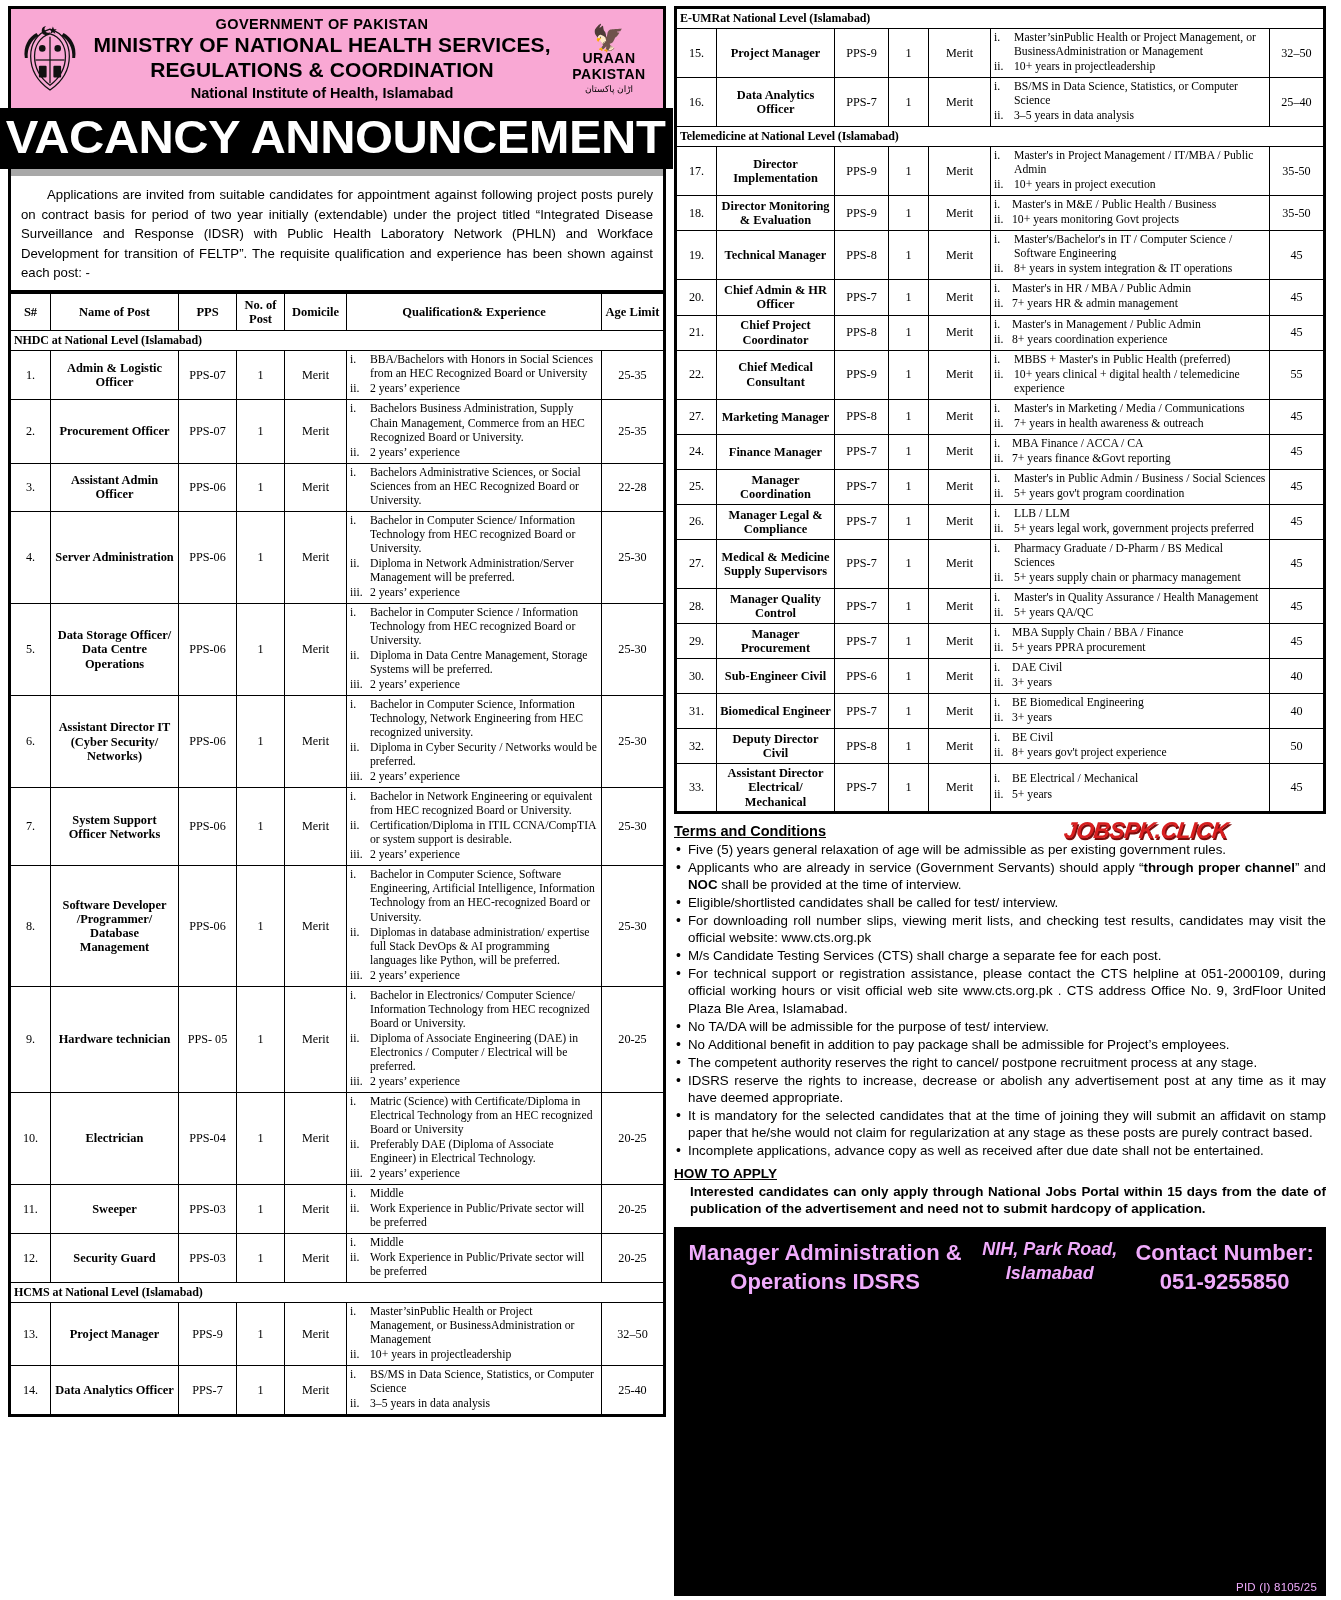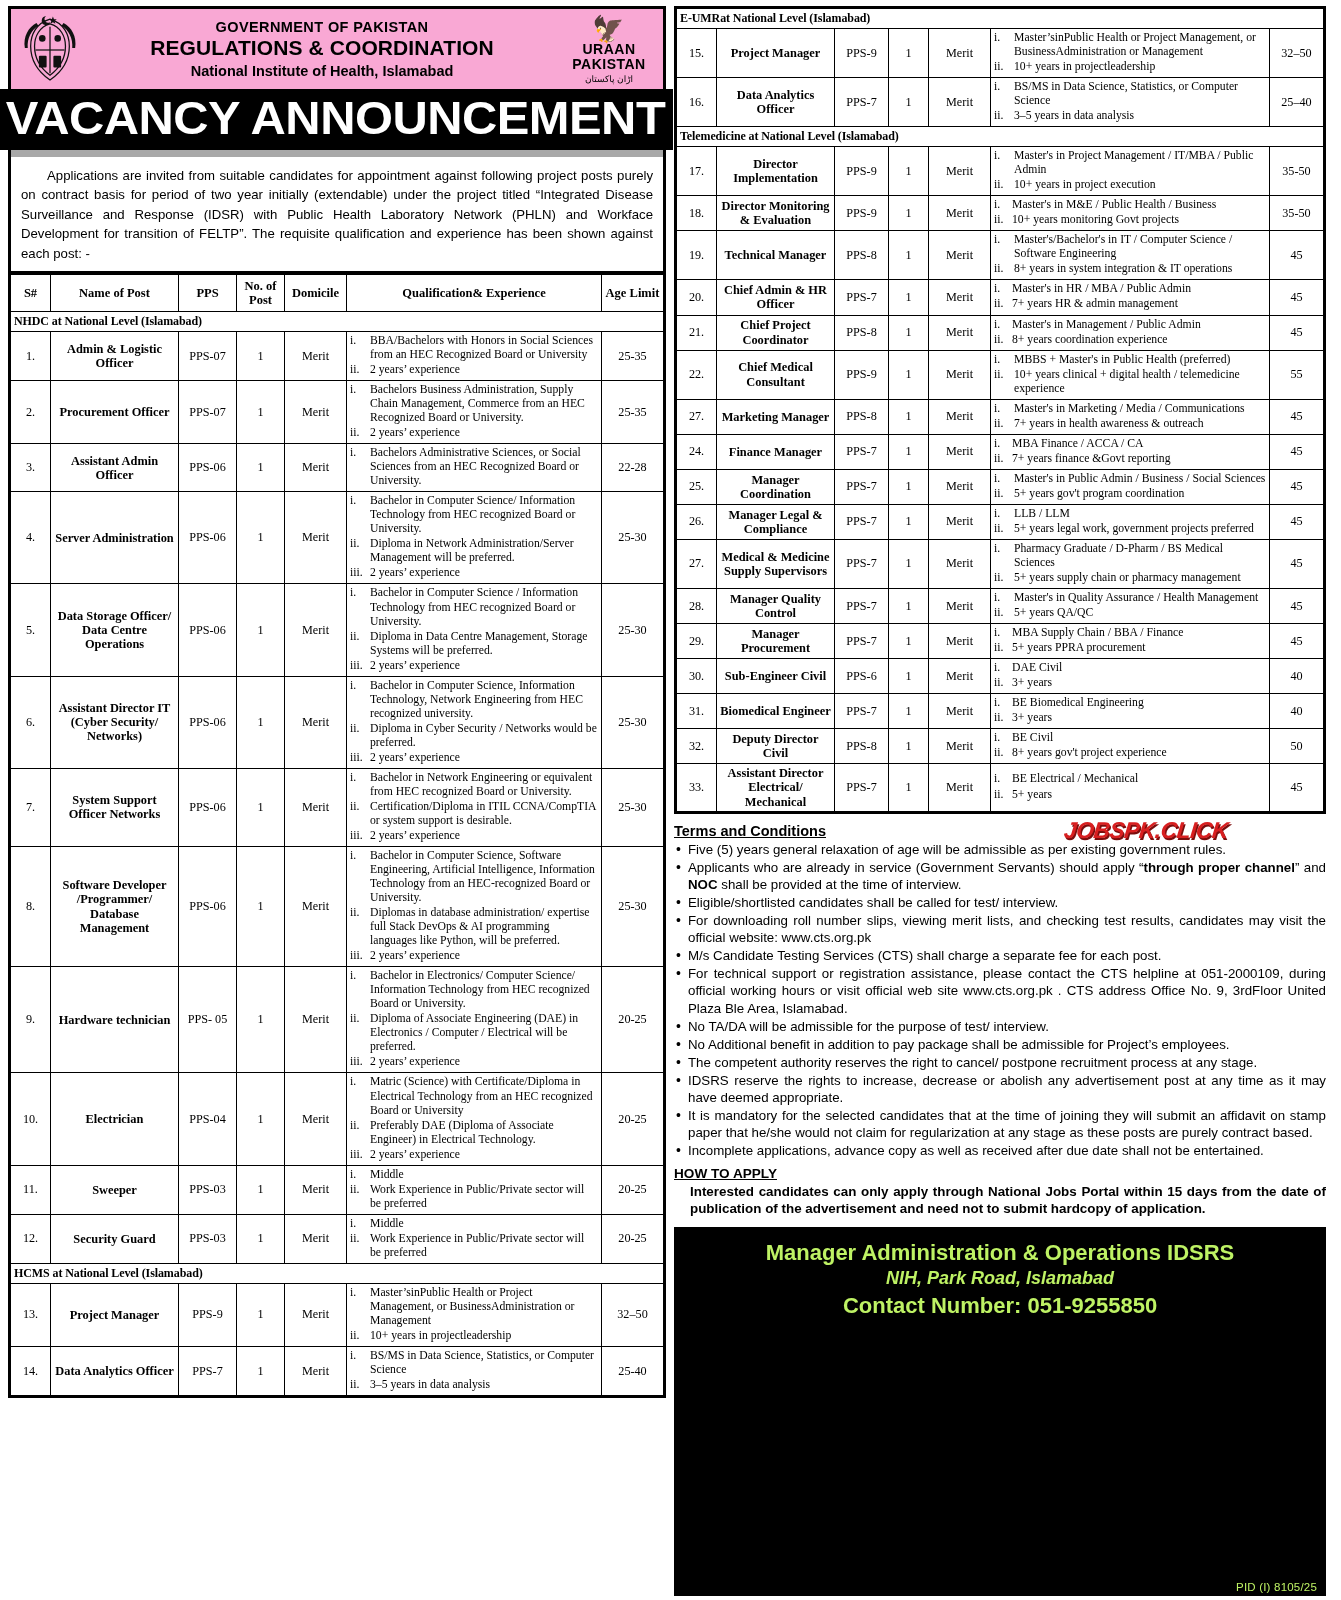--- a/index.html
+++ b/index.html
@@ -184,30 +184,30 @@
     font-family: "Liberation Sans", sans-serif;
     font-size: 13.4px;
     font-weight: bold;
     line-height: 1.33;
     padding-left: 16px;
     margin-top: 2px;
     text-align: justify;
   }
   .footer-black {
     background: #000;
-    color: #bef264;
+    color: #f0abfc;
     margin-top: 9px;
     padding: 11px 0 9px 0;
     text-align: center;
     font-family: "Liberation Sans", sans-serif;
     font-weight: bold;
     position: relative;
     flex: 1;
     display: flex;
-    flex-direction: column;
+    flex-direction: row;
   }
   .footer-black .f1 { font-size: 22px; line-height: 1.33; }
   .footer-black .f2 { font-size: 18px; line-height: 1.33; font-style: italic; }
   .footer-black .f3 { font-size: 22px; line-height: 1.33; }
   .pid {
     position: absolute;
     right: 9px;
     bottom: 3px;
     font-size: 11.5px;
     font-weight: normal;
@@ -238,20 +238,21 @@
             <rect x="33.5" y="42" width="8" height="12" rx="1"></rect>
             <path d="M4 34 C2 22 8 12 16 8 L18 11 C11 15 6 24 7 34 Z"></path>
             <path d="M56 34 C58 22 52 12 44 8 L42 11 C49 15 54 24 53 34 Z"></path>
             <path d="M26 1 a4.6 4.6 0 1 0 4.4 6 a3.6 3.6 0 1 1 -4.4 -6 z"></path>
             <polygon points="33,1.4 34.1,4.1 37,4.2 34.7,6 35.5,8.8 33,7.2 30.5,8.8 31.3,6 29,4.2 31.9,4.1"></polygon>
           </g>
         </svg>
       </div>
       <div class="masthead-text">
         <div class="mh-line1">GOVERNMENT OF PAKISTAN</div>
+        <div class="mh-line2">MINISTRY OF NATIONAL HEALTH SERVICES,</div>
         <div class="mh-line3">REGULATIONS &amp; COORDINATION</div>
         <div class="mh-line4">National Institute of Health, Islamabad</div>
       </div>
       <div class="uraan">
         <div class="bird">🦅</div>
         <div class="u1">URAAN</div>
         <div class="u1">PAKISTAN</div>
         <div class="u2">اڑان پاکستان</div>
       </div>
     </div>

